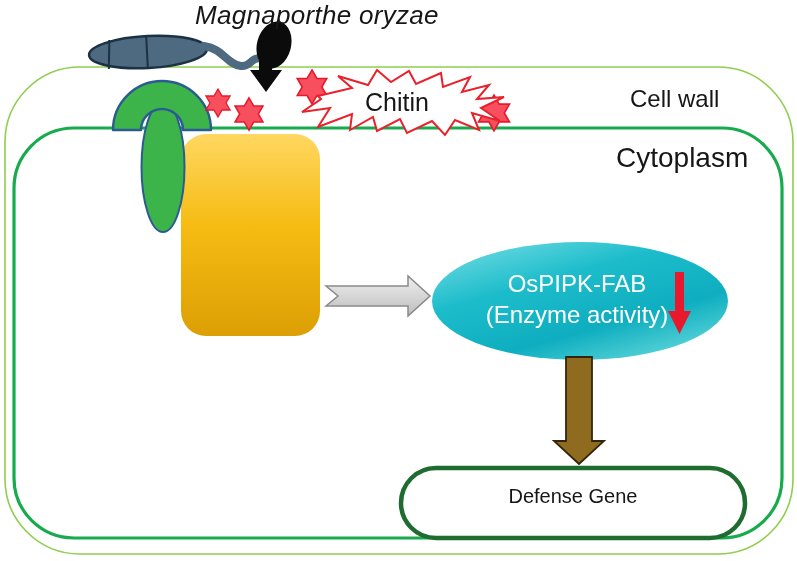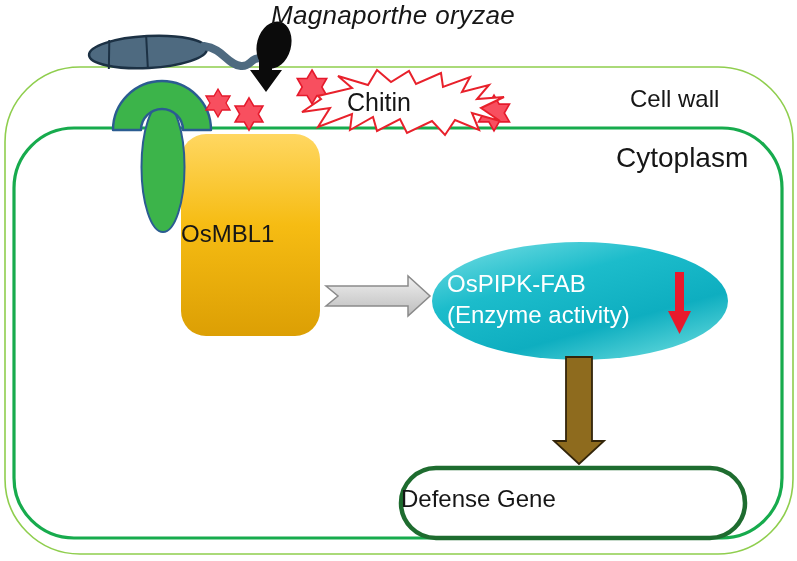--- a/index.html
+++ b/index.html
@@ -2,30 +2,30 @@
 <html><head>
 <meta charset="utf-8">
 <style>
   html,body{margin:0;padding:0;background:#fff;}
   #canvas{
     position:relative;width:797px;height:561px;background:#ffffff;overflow:hidden;
     font-family:"Liberation Sans","DejaVu Sans",sans-serif;color:#111;
   }
   #shapes{position:absolute;left:0;top:0;}
   .lbl{position:absolute;white-space:nowrap;color:#161616;}
-  .lbl.center{}
-  #title-label{left:195px;top:0px;width:320px;font-size:26px;font-style:italic;text-align:right;letter-spacing:.3px;}
+  .lbl.center{text-align:center;}
+  #title-label{left:195px;top:0px;width:320px;font-size:26px;font-style:italic;text-align:left;letter-spacing:.3px;}
   #cellwall-label{left:630px;top:85px;font-size:24px;}
   #cytoplasm-label{left:616px;top:142px;font-size:28px;}
   #oscerk1-label{left:33px;top:170px;font-size:24px;}
   #osmbl1-label{left:181px;top:220px;width:139px;font-size:24px;}
   #chitin-label{left:347px;top:88px;width:100px;font-size:25px;}
   #ospipk-line1{left:447px;top:270px;width:260px;font-size:24px;color:#ffffff;}
   #ospipk-line2{left:447px;top:301px;width:260px;font-size:24px;color:#ffffff;}
-  #defense-label{left:401px;top:485px;width:344px;font-size:24px;}
+  #defense-label{left:401px;top:485px;width:344px;font-size:20px;}
 </style>
 </head>
 <body>
 
 <div id="canvas">
 
   <svg id="shapes" width="797" height="561" viewBox="0 0 797 561">
     <defs>
       <linearGradient id="goldGrad" x1="0" y1="0" x2="0" y2="1">
         <stop offset="0%" stop-color="#FFD761"></stop>
@@ -79,18 +79,17 @@
     <polygon points="675,272 684,272 684,311 691,311 679.5,334 668,311 675,311" fill="#E8192C"></polygon>
 
     <polygon points="566,357 592,357 592,441 604,441 579,464 554,441 566,441" fill="#8E6B1E" stroke="#33250A" stroke-width="1.8"></polygon>
 
     <rect x="401" y="468" width="344" height="70" rx="35" fill="#ffffff" stroke="#1E6C2F" stroke-width="4.5"></rect>
   </svg>
 
   <div id="title-label" class="lbl">Magnaporthe oryzae</div>
   <div id="cellwall-label" class="lbl">Cell wall</div>
   <div id="cytoplasm-label" class="lbl">Cytoplasm</div>
-  <div id="osmbl1-label" class="lbl center">OsMBL1</div>
   <div id="chitin-label" class="lbl center">Chitin</div>
   <div id="ospipk-line2" class="lbl center">(Enzyme activity)</div>
   <div id="ospipk-line1" class="lbl center">OsPIPK-FAB</div>
   <div id="defense-label" class="lbl center">Defense Gene</div>
 </div>
 
 </body></html>

